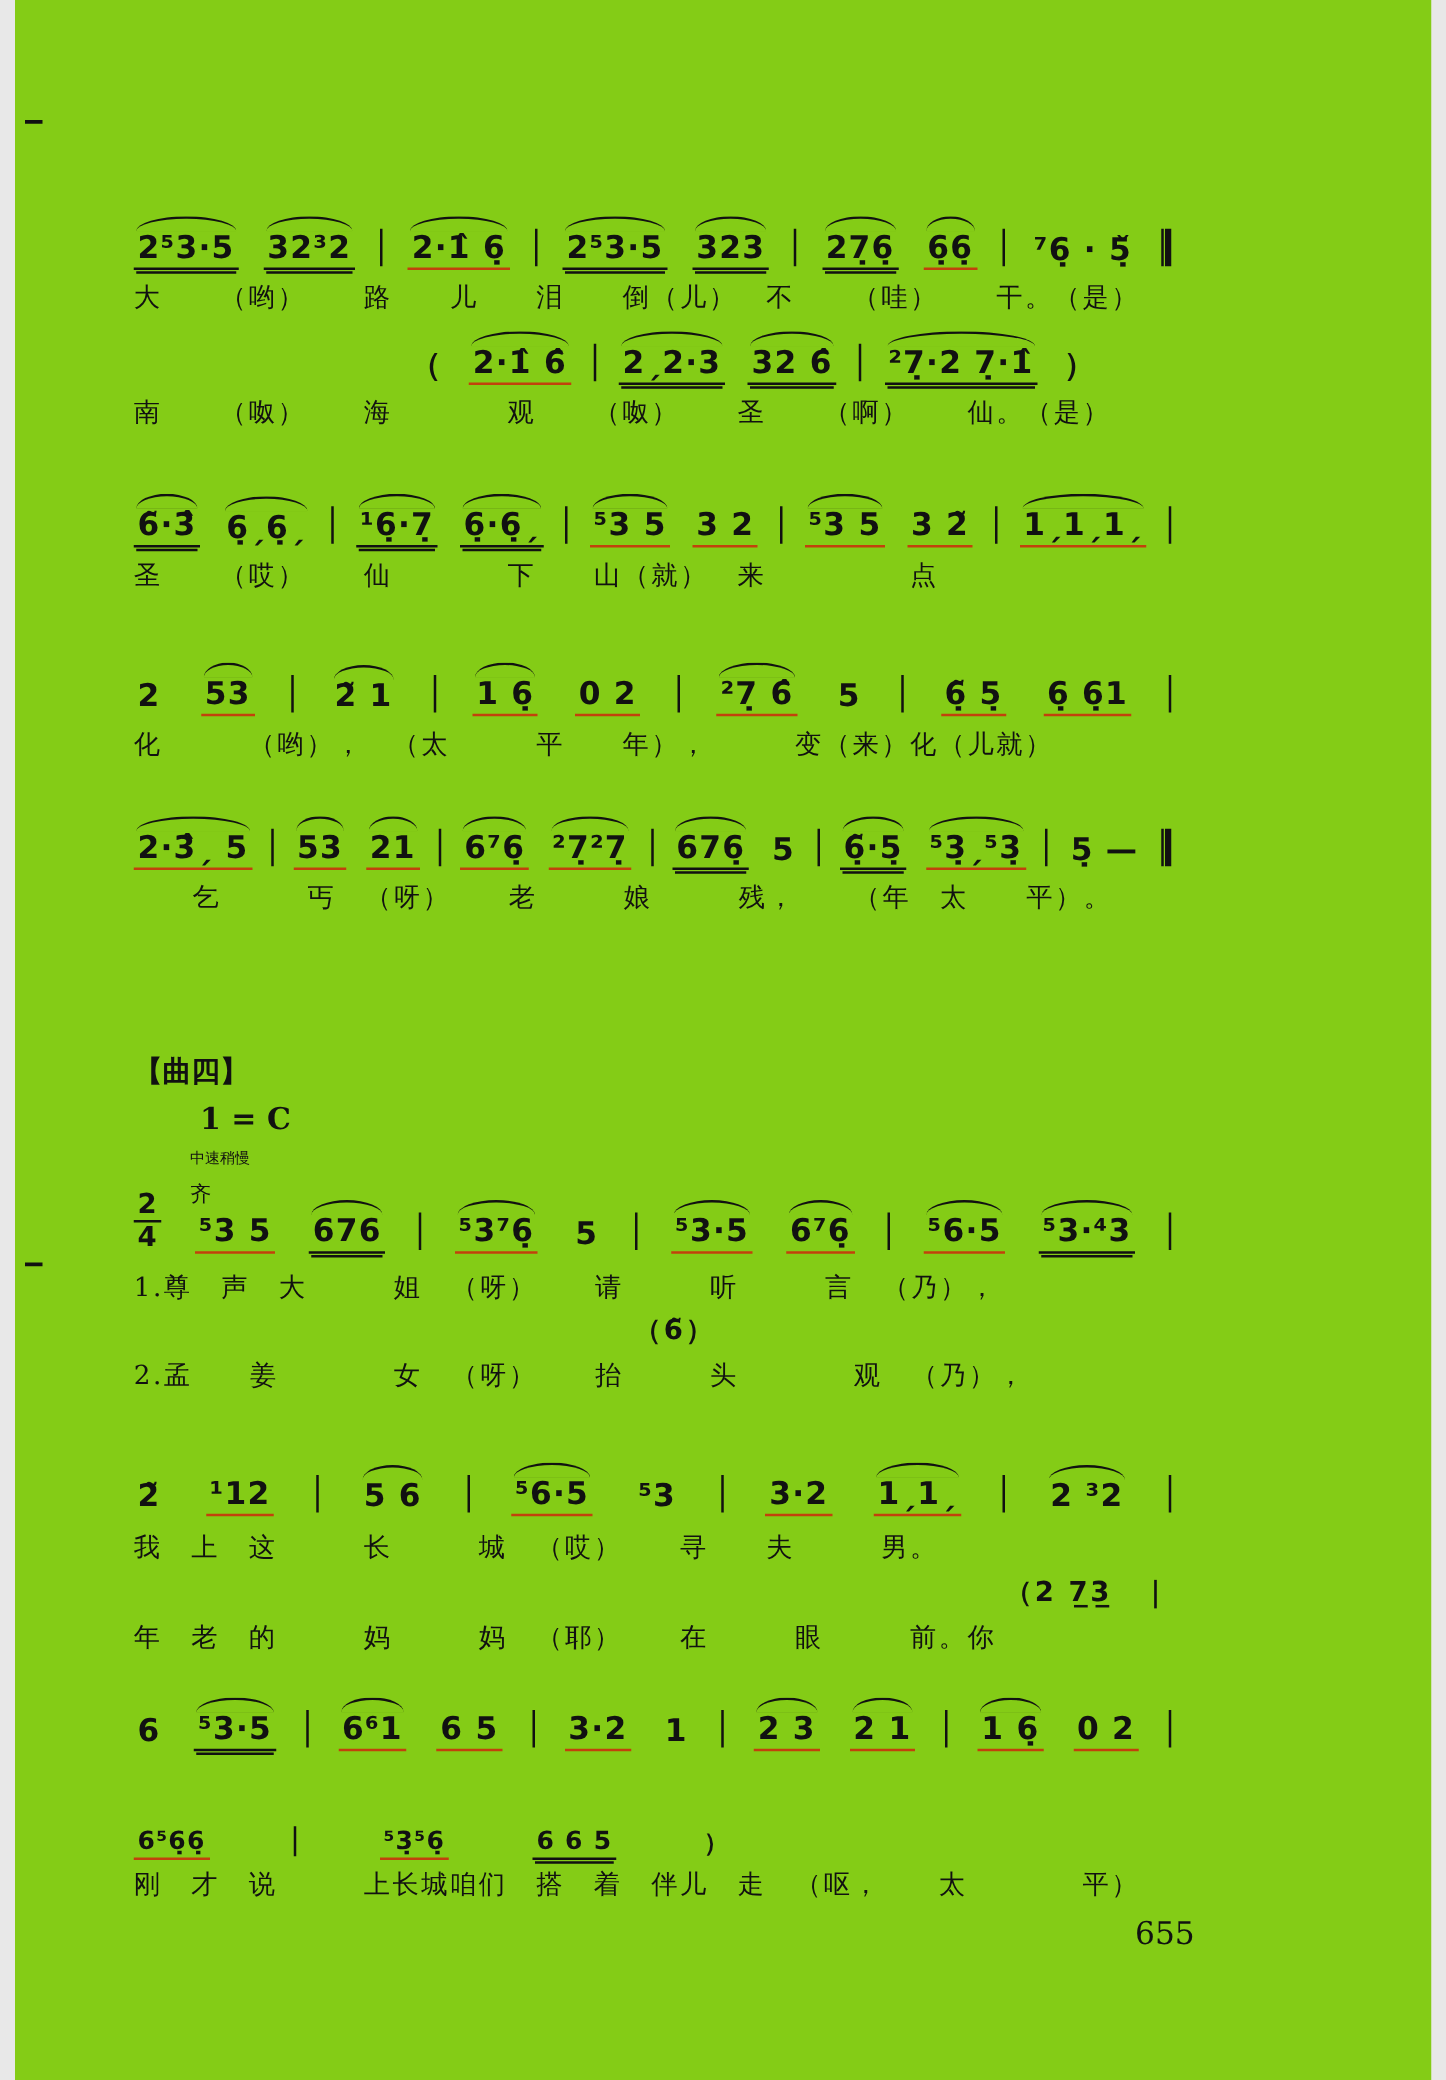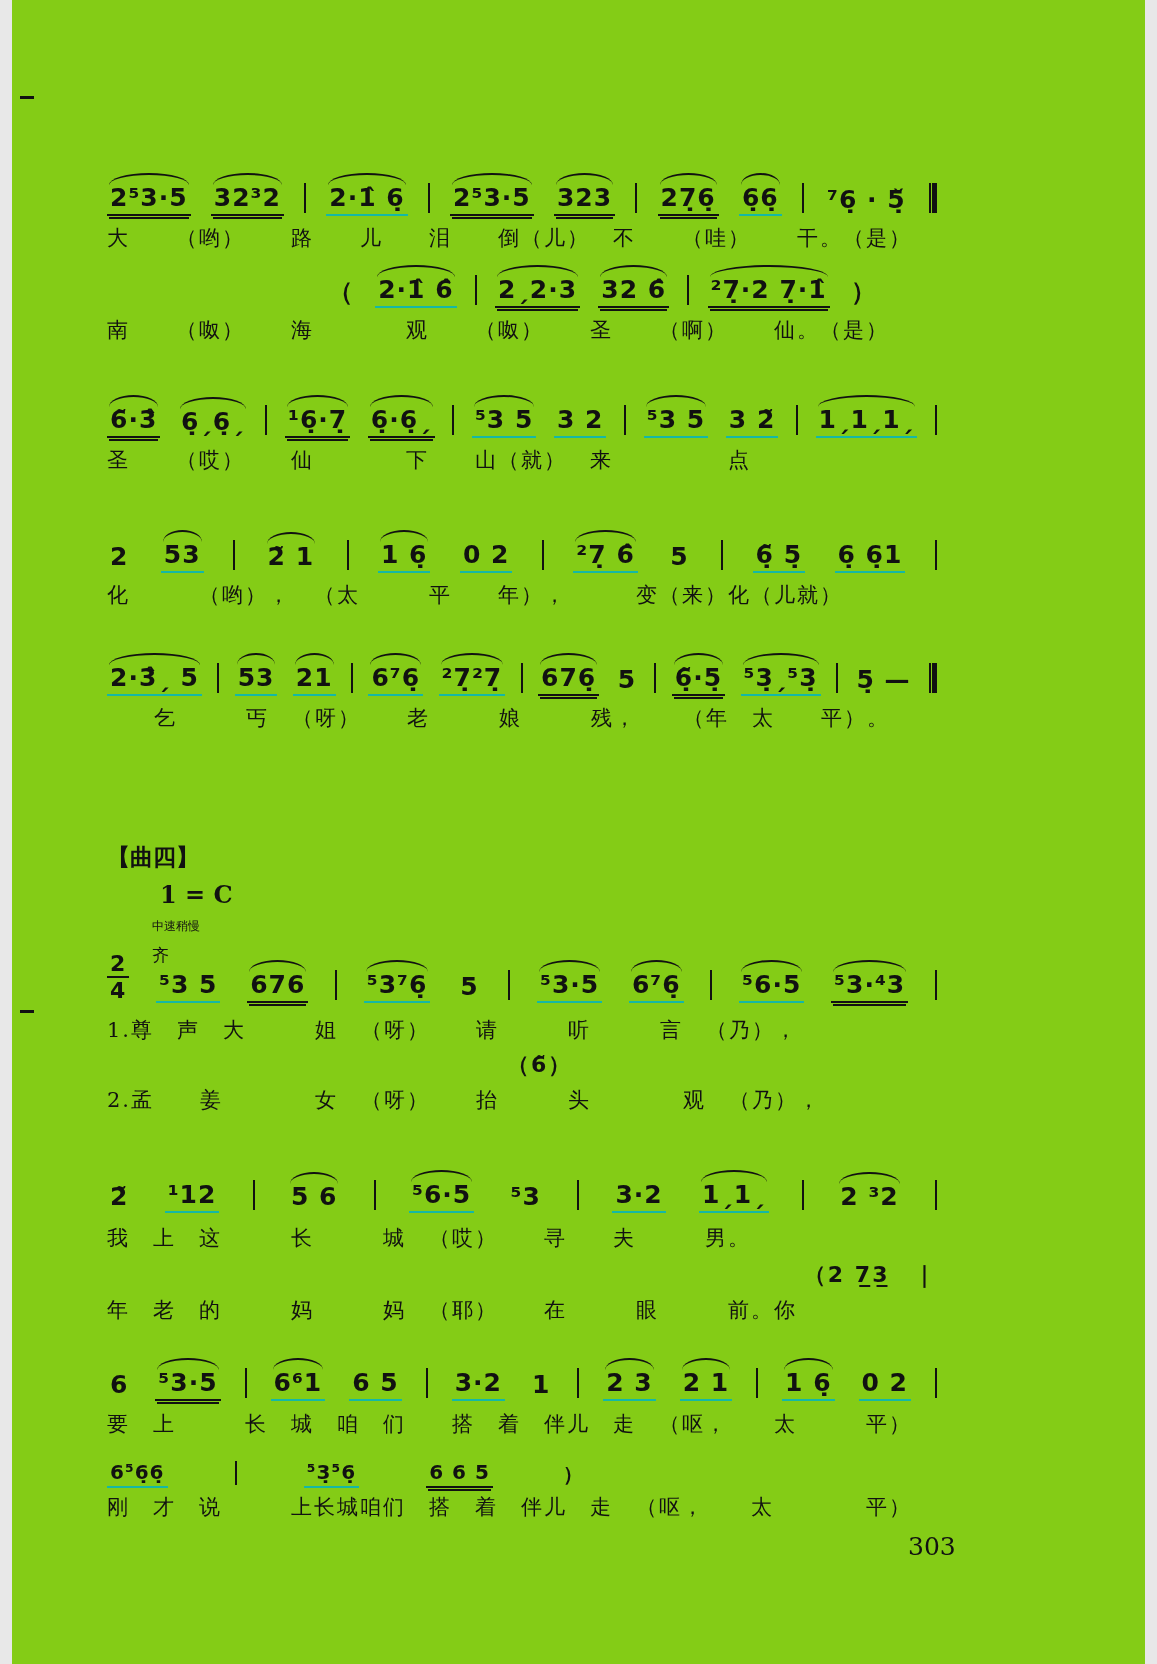--- a/index.html
+++ b/index.html
@@ -7,21 +7,21 @@
         overflow:hidden;color:#111;}
   .tick{position:absolute;width:14px;height:3px;background:#111;}
   #tick1{left:8px;top:96px;}
   #tick2{left:8px;top:1010px;}
 
   .system{position:absolute;left:95px;width:830px;}
   .notes-row{display:flex;justify-content:space-between;align-items:flex-end;height:46px;
              font-family:"DejaVu Sans",sans-serif;font-weight:bold;font-size:25px;line-height:1;
              letter-spacing:1px;white-space:pre;}
   .tok{position:relative;padding:0 3px 4px;}
-  .u1{border-bottom:2px solid #14b8a6;}
+  .u1{border-bottom:2px solid #c2410c;}
   .u2{border-bottom:2px solid #111;}
   .u2::after{content:"";position:absolute;left:2px;right:2px;bottom:-5px;height:2px;background:#111;}
   .s::before{content:"";position:absolute;left:2px;right:2px;top:-12px;height:10px;
              border-top:2px solid #111;border-radius:50% 50% 0 0 / 100% 100% 0 0;}
   .bar{width:2px;height:30px;background:#111;margin-bottom:3px;}
   .endbar{width:8px;height:30px;border-left:2px solid #111;border-right:5px solid #111;
           box-sizing:border-box;margin-bottom:3px;}
   .timesig{display:flex;flex-direction:column;align-items:center;font-size:22px;line-height:1.05;
            margin-bottom:1px;}
   .timesig .tsTop{border-bottom:2px solid #111;padding:0 3px 1px;}
@@ -107,21 +107,20 @@
       <div class="lyric-line ll2">2.孟　　姜　　　　女　（呀）　　抬　　　头　　　　观　（乃），</div>
     </div>
   <div class="system" id="sys7">
     <div class="notes-row"><span class="tok">2̃</span><span class="tok u1">¹12</span><span class="bar"></span><span class="tok s">5 6</span><span class="bar"></span><span class="tok u1 s">⁵6·5</span><span class="tok">⁵3</span><span class="bar"></span><span class="tok u1">3·2</span><span class="tok u1 s">1ˏ1ˏ</span><span class="bar"></span><span class="tok s">2 ³2</span><span class="bar"></span></div>
   <div class="lyric-line ll0">我　上　这　　　长　　　城　（哎）　　寻　　夫　　　男。</div>
       <div class="lyric-line ll1">（2 7̲3̲　｜</div>
       <div class="lyric-line ll2">年　老　的　　　妈　　　妈　（耶）　　在　　　眼　　　前。你</div>
     </div>
   <div class="system" id="sys8">
     <div class="notes-row"><span class="tok">6</span><span class="tok u2 s">⁵3·5</span><span class="bar"></span><span class="tok u1 s">6⁶1</span><span class="tok u1">6 5</span><span class="bar"></span><span class="tok u1">3·2</span><span class="tok">1</span><span class="bar"></span><span class="tok u1 s">2 3</span><span class="tok u1 s">2 1</span><span class="bar"></span><span class="tok u1 s">1 6̣</span><span class="tok u1">0 2</span><span class="bar"></span></div>
-  <div class="lyric-line ll0">要　上　　　长　城　咱　们　　搭　着　伴儿　走　（呕，　　太　　　平）</div>
     </div>
   <div class="system" id="sys9">
     <div class="notes-row"><span class="tok u1">6⁵6̣6̣</span><span class="bar"></span><span class="tok u1">⁵3̣⁵6̣</span><span class="tok u2">6 6 5</span><span class="tok">）</span></div>
   <div class="lyric-line ll0">刚　才　说　　　上长城咱们　搭　着　伴儿　走　（呕，　　太　　　　平）</div>
     </div>
 
-  <div id="page-number">303</div>
+  <div id="page-number">655</div>
 </div>
 
 </body></html>

